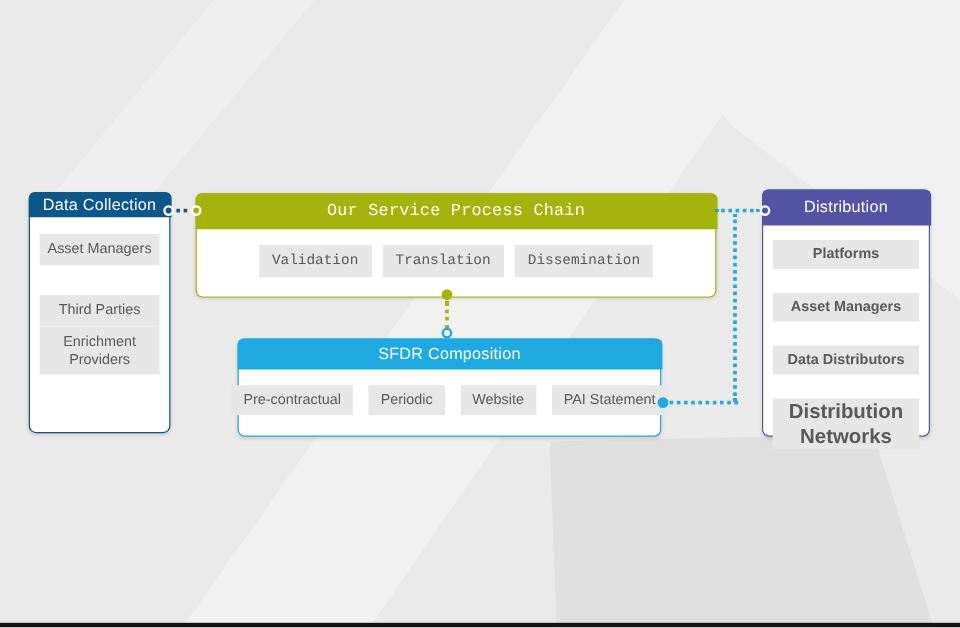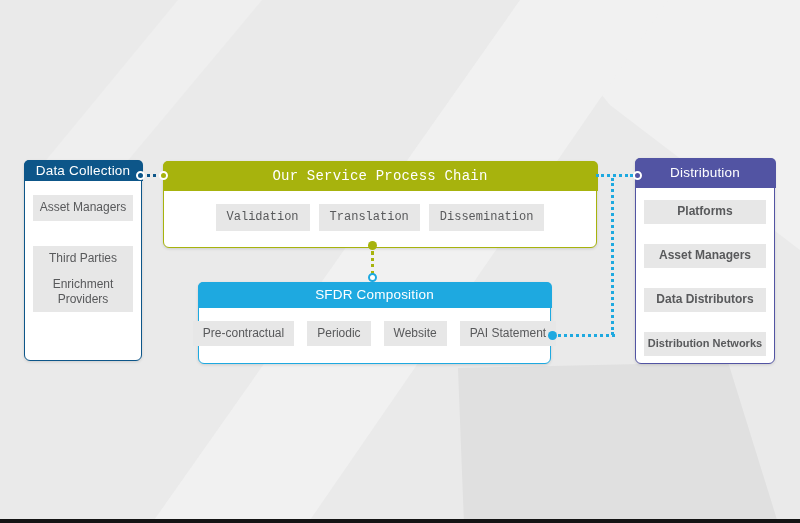--- a/index.html
+++ b/index.html
@@ -51,21 +51,21 @@
   #box-sfdr .item{padding:5px 10px;white-space:nowrap;}
 
   
   #box-dist{left:635px;top:158px;width:138px;height:204px;border:1.5px solid var(--purple);}
   #box-dist .panel-header{height:30px;background:var(--purple);margin:-1.5px -1.5px 12px -1.5px;}
   #box-dist .item{margin:0 8px;min-height:24px;padding:0 2px;font-weight:bold;}
   #box-dist .item:nth-of-type(2){margin-top:10px;}
   #box-dist .item:nth-of-type(3),
   #box-dist .item:nth-of-type(4),
   #box-dist .item:nth-of-type(5){margin-top:20px;}
-  #box-dist .item:nth-of-type(5){font-size:11px;}
+  #box-dist .item:nth-of-type(5){font-size:17px;}
 
   
   .dotline{position:absolute;}
   .c1-line{left:140px;top:174px;width:23px;border-top:3px dotted var(--blue);}
   .ring{position:absolute;width:5px;height:5px;border-radius:50%;}
   .c1-ring-l{left:136px;top:171px;border:2px solid #fff;background:var(--blue);}
   .c1-ring-r{left:159px;top:171px;border:2px solid #fff;background:var(--green);}
 
   .c2-dot{position:absolute;left:368px;top:241px;width:9px;height:9px;border-radius:50%;background:var(--green);}
   .c2-line{left:371px;top:251px;height:24px;border-left:3px dotted var(--green);}

